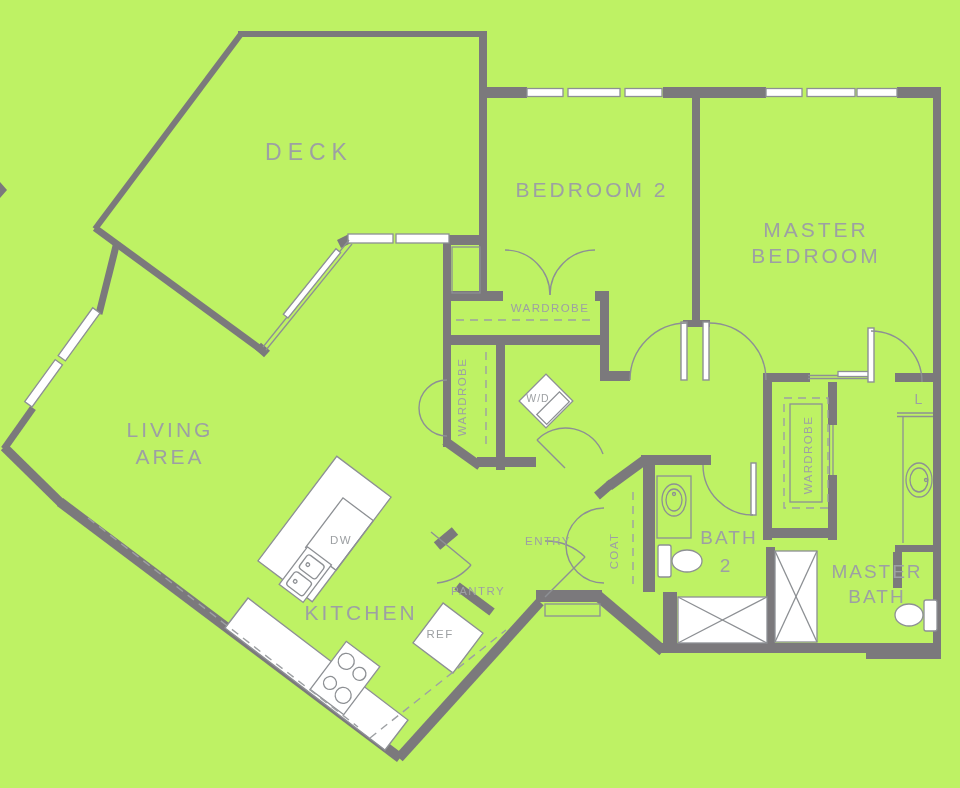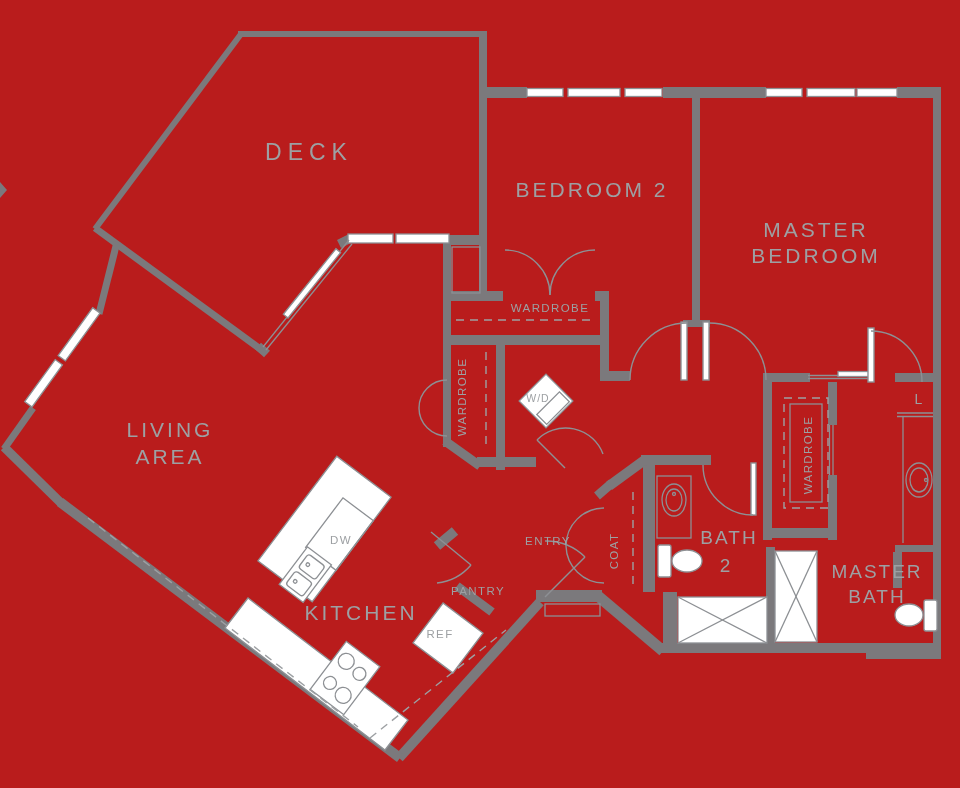--- a/index.html
+++ b/index.html
@@ -1,16 +1,16 @@
 <!DOCTYPE html>
 <html><head>
 <meta charset="utf-8">
 <style>
   html,body{margin:0;padding:0;background:#fcfcfd;}
-  .stage{position:relative;width:960px;height:788px;background:#b91c1c;overflow:hidden;
+  .stage{position:relative;width:960px;height:788px;background:#bef264;overflow:hidden;
          font-family:"Liberation Sans", sans-serif;}
   svg{display:block}
   .wall{fill:#7b797c;}
   .wline{stroke:#7b797c;fill:none;}
   .thin{stroke:#8d9094;stroke-width:1.3;fill:none;}
   .thinf{stroke:#8d9094;stroke-width:1.3;fill:#ffffff;}
   .dash{stroke:#9da0a3;stroke-width:1.4;fill:none;stroke-dasharray:8 6;}
   .arc{stroke:#8d9094;stroke-width:1.4;fill:none;}
   .leaf{stroke:#8d9094;stroke-width:1.4;fill:#ffffff;}
   text{fill:#9da0a3;}

